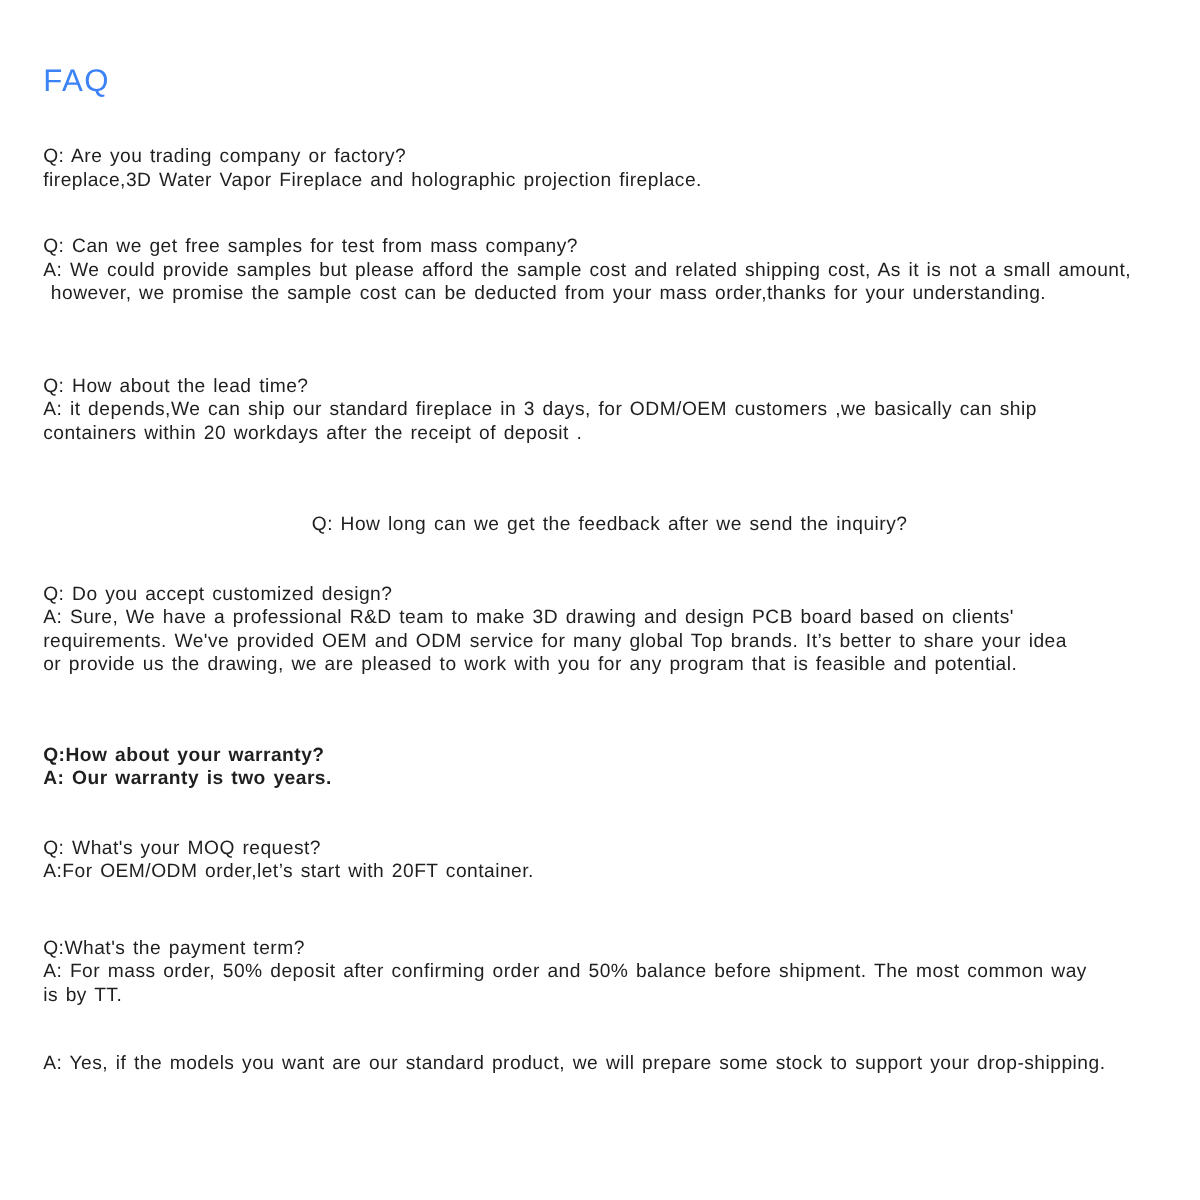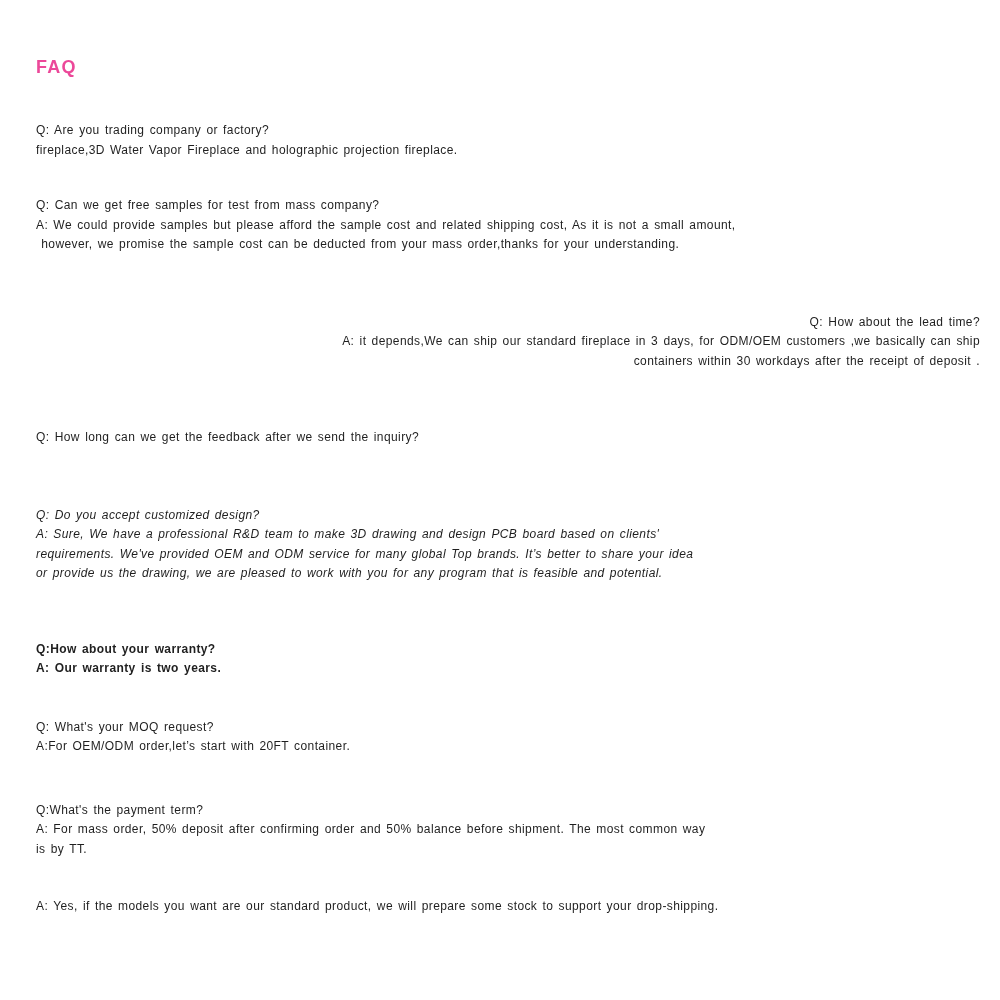--- a/index.html
+++ b/index.html
@@ -16,43 +16,43 @@
   }
   .page {
     box-sizing: border-box;
     width: 1000px;
     height: 1000px;
     padding: 52px 20px 0 36px;
     overflow: hidden;
   }
   .page-title {
     margin: 0 0 39px 0;
-    font-size: 18px;
+    font-size: 26px;
     line-height: 30px;
-    font-weight: 700;
+    font-weight: 400;
     letter-spacing: 1.2px;
-    color: #ec4899;
+    color: #3b82f6;
   }
   .faq-item {
     margin: 0;
   }
   .q-line, .a-line {
-    font-size: 12px;
+    font-size: 16px;
     line-height: 19.5px;
     letter-spacing: 0.4px;
     word-spacing: 1.5px;
     white-space: pre;
     color: #1f1f1f;
   }
   
   .faq-item:nth-of-type(1) { margin-bottom: 36px; }
   .faq-item:nth-of-type(2) { margin-bottom: 58px; }
-  .faq-item:nth-of-type(3) { margin-bottom: 57px; text-align: right; }
-  .faq-item:nth-of-type(4) { margin-bottom: 58px; }
-  .faq-item:nth-of-type(5) { margin-bottom: 56px; font-style: italic; }
+  .faq-item:nth-of-type(3) { margin-bottom: 57px; }
+  .faq-item:nth-of-type(4) { margin-bottom: 38px; text-align: center; }
+  .faq-item:nth-of-type(5) { margin-bottom: 56px; }
   .faq-item:nth-of-type(6) { margin-bottom: 39px; font-weight: bold; }
   .faq-item:nth-of-type(7) { margin-bottom: 37px; }
   .faq-item:nth-of-type(8) { margin-bottom: 38px; margin-top: 44px; }
   .faq-item:nth-of-type(9) { margin-bottom: 0; }
 </style>
 </head>
 <body>
 
 <div class="page">
 
@@ -65,21 +65,21 @@
 
   <section class="faq-item">
     <div class="q-line">Q: Can we get free samples for test from mass company?</div>
     <div class="a-line">A: We could provide samples but please afford the sample cost and related shipping cost, As it is not a small amount,</div>
     <div class="a-line"> however, we promise the sample cost can be deducted from your mass order,thanks for your understanding.</div>
   </section>
 
   <section class="faq-item">
     <div class="q-line">Q: How about the lead time?</div>
     <div class="a-line">A: it depends,We can ship our standard fireplace in 3 days, for ODM/OEM customers ,we basically can ship</div>
-    <div class="a-line">containers within 30 workdays after the receipt of deposit .</div>
+    <div class="a-line">containers within 20 workdays after the receipt of deposit .</div>
   </section>
 
   <section class="faq-item">
     <div class="q-line">Q: How long can we get the feedback after we send the inquiry?</div>
   </section>
 
   <section class="faq-item">
     <div class="q-line">Q: Do you accept customized design?</div>
     <div class="a-line">A: Sure, We have a professional R&amp;D team to make 3D drawing and design PCB board based on clients'</div>
     <div class="a-line">requirements. We've provided OEM and ODM service for many global Top brands. It’s better to share your idea</div>

